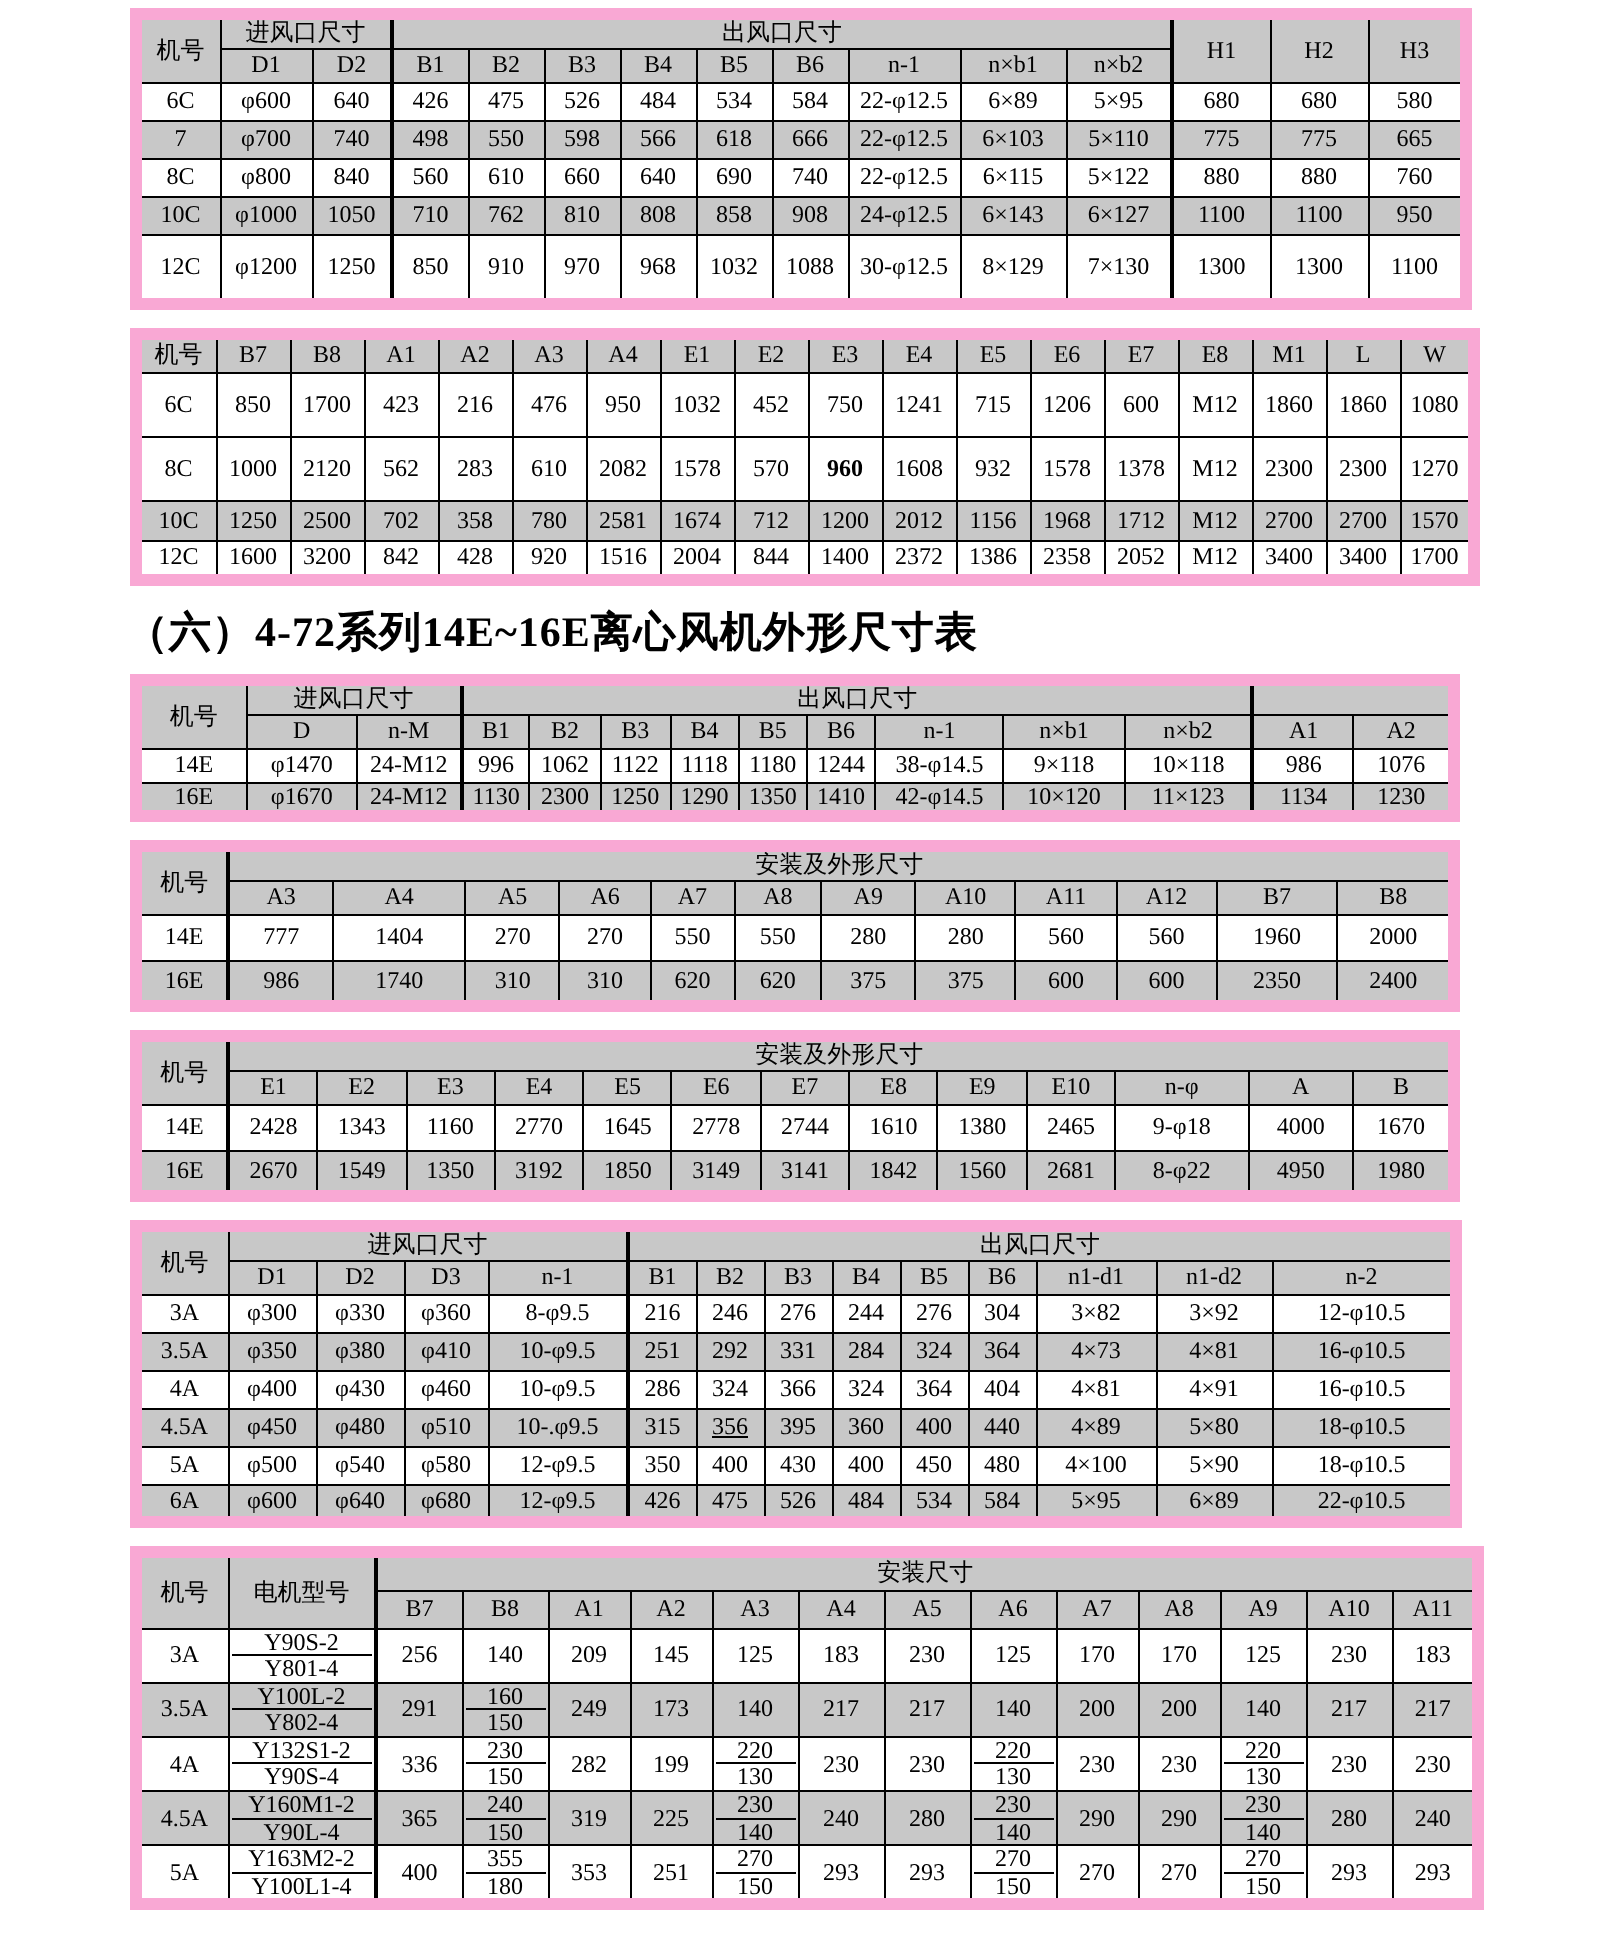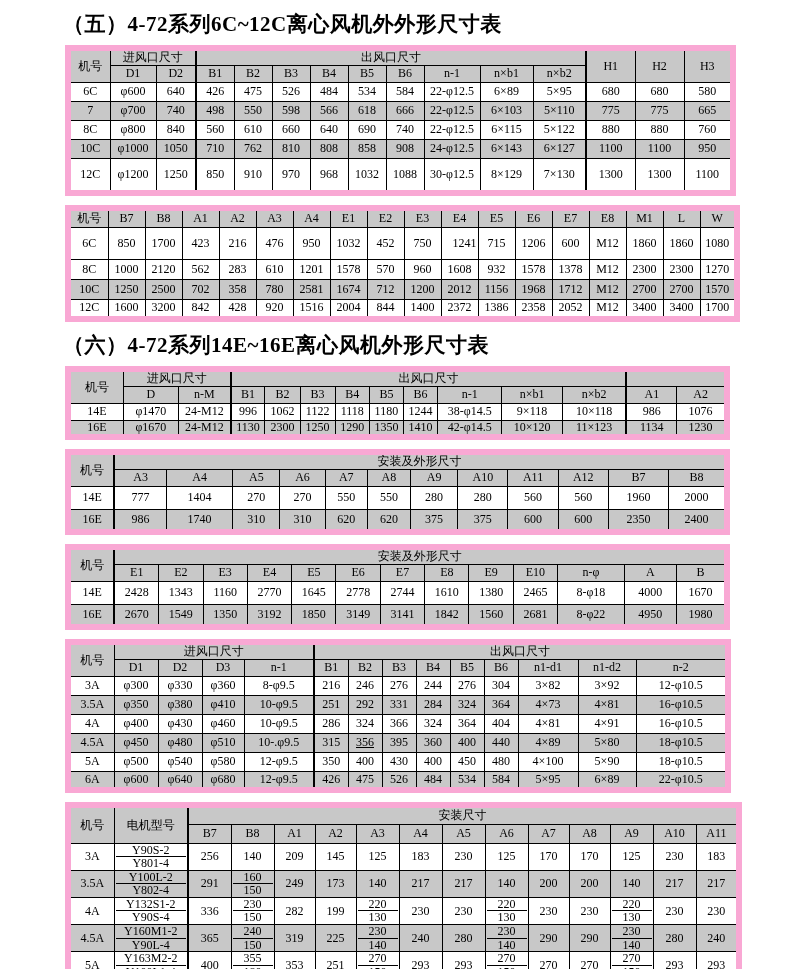--- a/index.html
+++ b/index.html
@@ -43,21 +43,20 @@
   .split { display: flex; flex-direction: column; height: 100%; }
   .split .half { flex: 1; display: flex; align-items: center; justify-content: center; }
   .split .half.top { border-bottom: 1px solid #000; }
 </style>
 </head>
 <body>
 
 <div class="page">
 
   <section>
-    <h2 class="section-title">（五）4-72系列6C~12C离心风机外外形尺寸表</h2>
     <div class="tables">
         <table class="dim-table">
           <colgroup>
             <col style="width: 42px;">
             <col style="width: 46px;">
             <col style="width: 40px;">
             <col style="width: 38px;">
             <col style="width: 38px;">
             <col style="width: 38px;">
             <col style="width: 38px;">
@@ -229,40 +228,40 @@
               <td style="height: 20px;">6C</td>
               <td style="height: 20px;">850</td>
               <td style="height: 20px;">1700</td>
               <td style="height: 20px;">423</td>
               <td style="height: 20px;">216</td>
               <td style="height: 20px;">476</td>
               <td style="height: 20px;">950</td>
               <td style="height: 20px;">1032</td>
               <td style="height: 20px;">452</td>
               <td style="height: 25px; margin-left: 24px;">750</td>
-              <td style="height: 32px; text-align: right;">1241</td>
+              <td style="height: 32px;">1241</td>
               <td style="height: 20px;">715</td>
               <td style="height: 20px;">1206</td>
               <td style="height: 20px;">600</td>
               <td style="height: 20px;">M12</td>
               <td style="height: 20px;">1860</td>
               <td style="height: 20px;">1860</td>
               <td style="height: 20px;">1080</td>
             </tr>
             <tr>
               <td style="height: 20px;">8C</td>
               <td style="height: 20px;">1000</td>
               <td style="height: 20px;">2120</td>
               <td style="height: 20px;">562</td>
               <td style="height: 20px;">283</td>
               <td style="height: 20px;">610</td>
-              <td style="height: 20px;">1201</td>
+              <td style="height: 20px;">2082</td>
               <td style="height: 20px;">1578</td>
               <td style="height: 20px;">570</td>
-              <td style="height: 20px;">960</td>
+              <td style="height: 32px; font-weight: bold;">960</td>
               <td style="height: 20px;">1608</td>
               <td style="height: 20px;">932</td>
               <td style="height: 20px;">1578</td>
               <td style="height: 20px;">1378</td>
               <td style="height: 20px;">M12</td>
               <td style="height: 20px;">2300</td>
               <td style="height: 20px;">2300</td>
               <td style="height: 20px;">1270</td>
             </tr>
             <tr class="shaded">
@@ -501,21 +500,21 @@
               <td class="gs" style="height: 23px;">2428</td>
               <td style="height: 23px;">1343</td>
               <td style="height: 23px;">1160</td>
               <td style="height: 23px;">2770</td>
               <td style="height: 23px;">1645</td>
               <td style="height: 23px;">2778</td>
               <td style="height: 23px;">2744</td>
               <td style="height: 23px;">1610</td>
               <td style="height: 23px;">1380</td>
               <td style="height: 23px;">2465</td>
-              <td style="height: 23px;">8-φ18</td>
+              <td style="height: 23px;">9-φ18</td>
               <td style="height: 23px;">4000</td>
               <td style="height: 23px;">1670</td>
             </tr>
             <tr class="shaded">
               <td style="height: 23px;">16E</td>
               <td class="gs" style="height: 23px;">2670</td>
               <td style="height: 23px;">1549</td>
               <td style="height: 23px;">1350</td>
               <td style="height: 23px;">3192</td>
               <td style="height: 23px;">1850</td>

